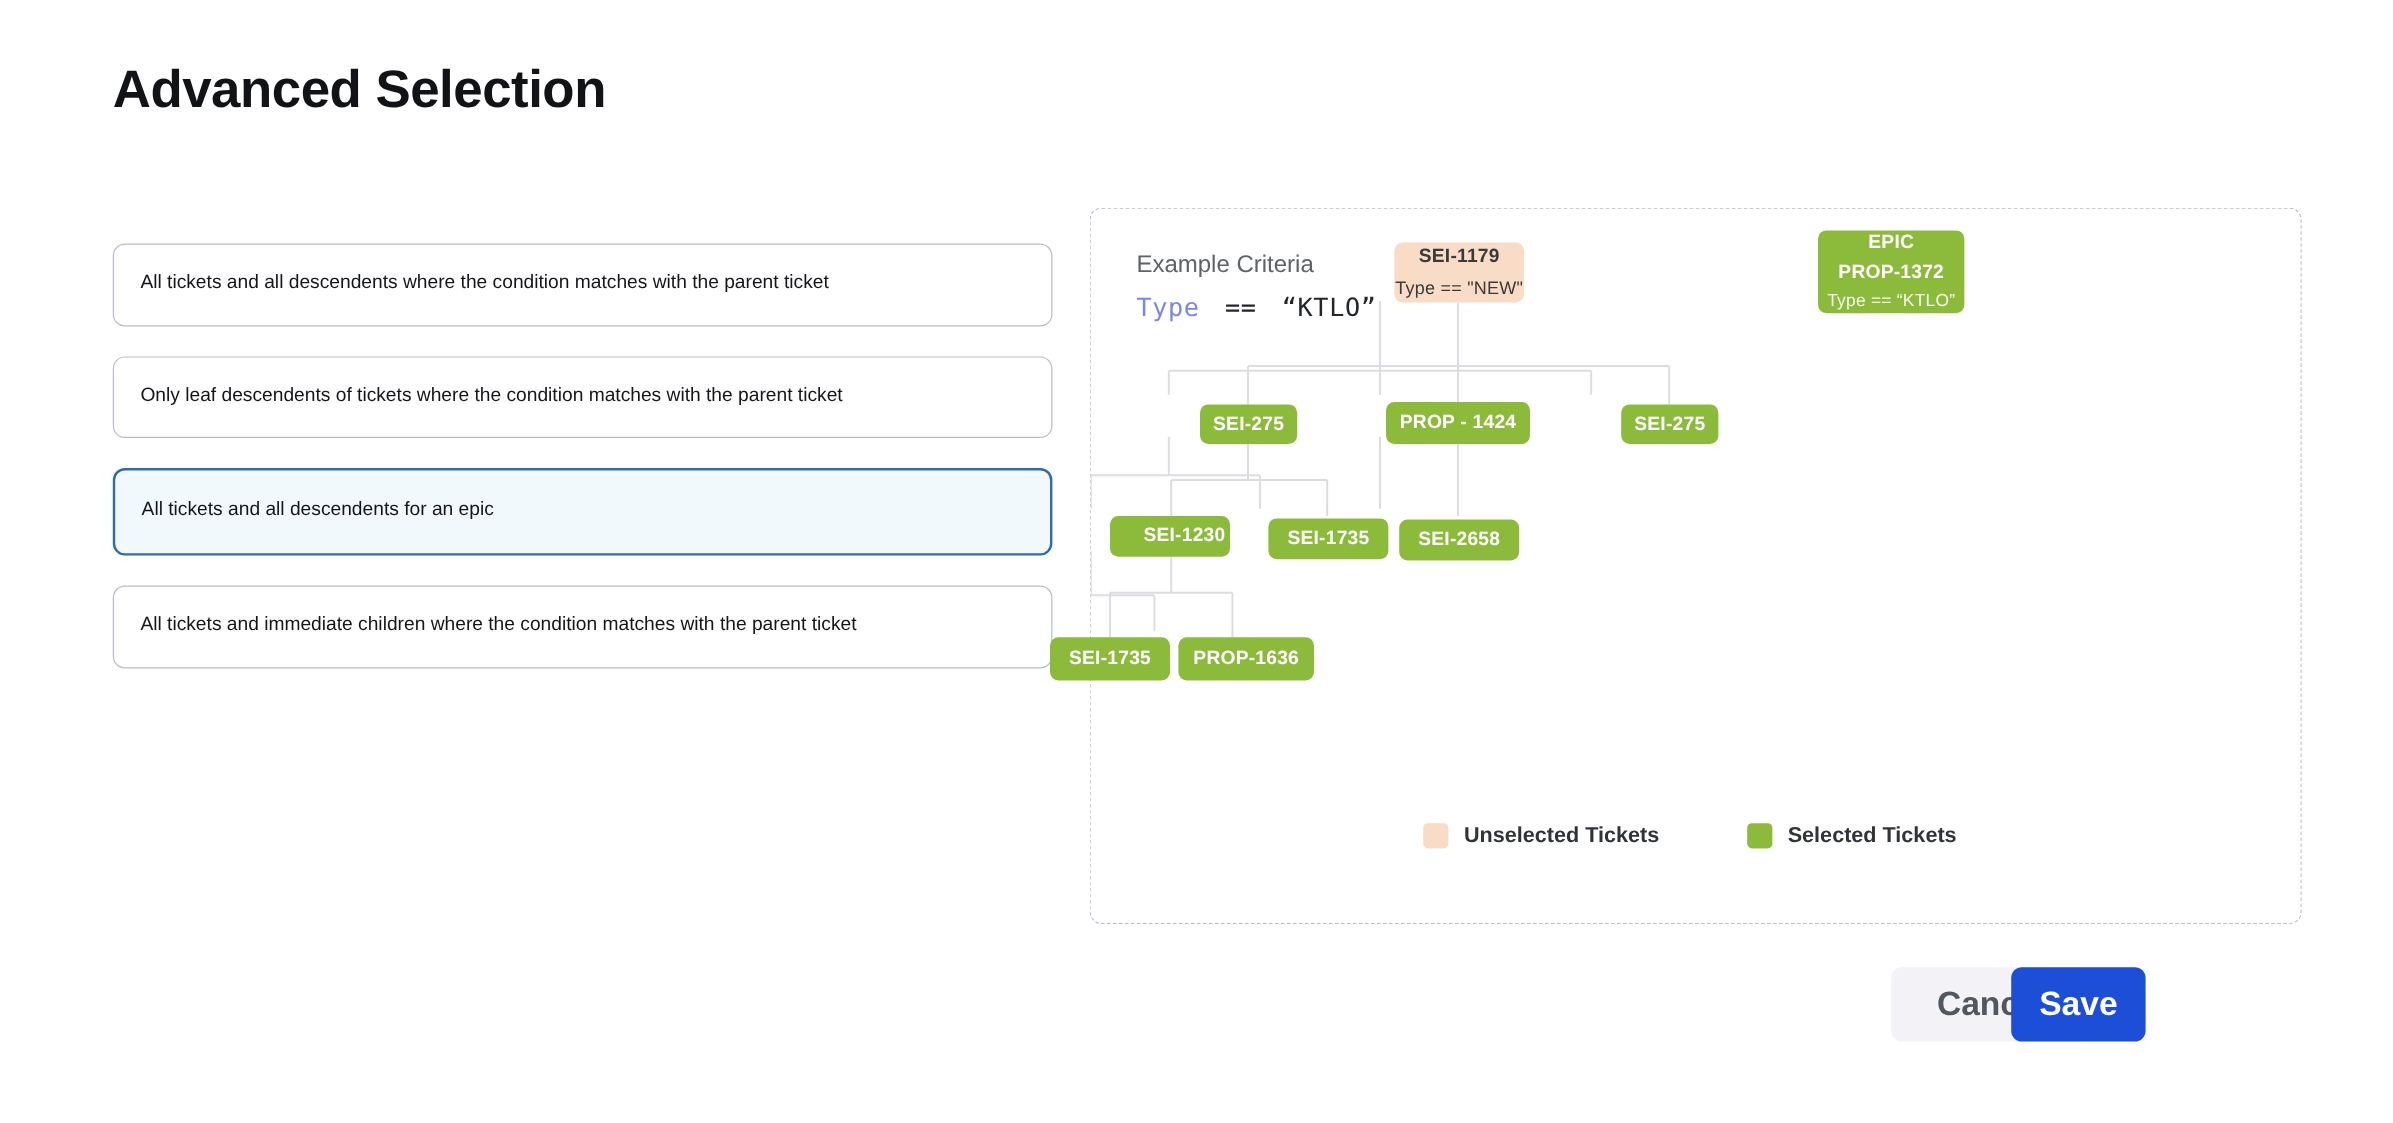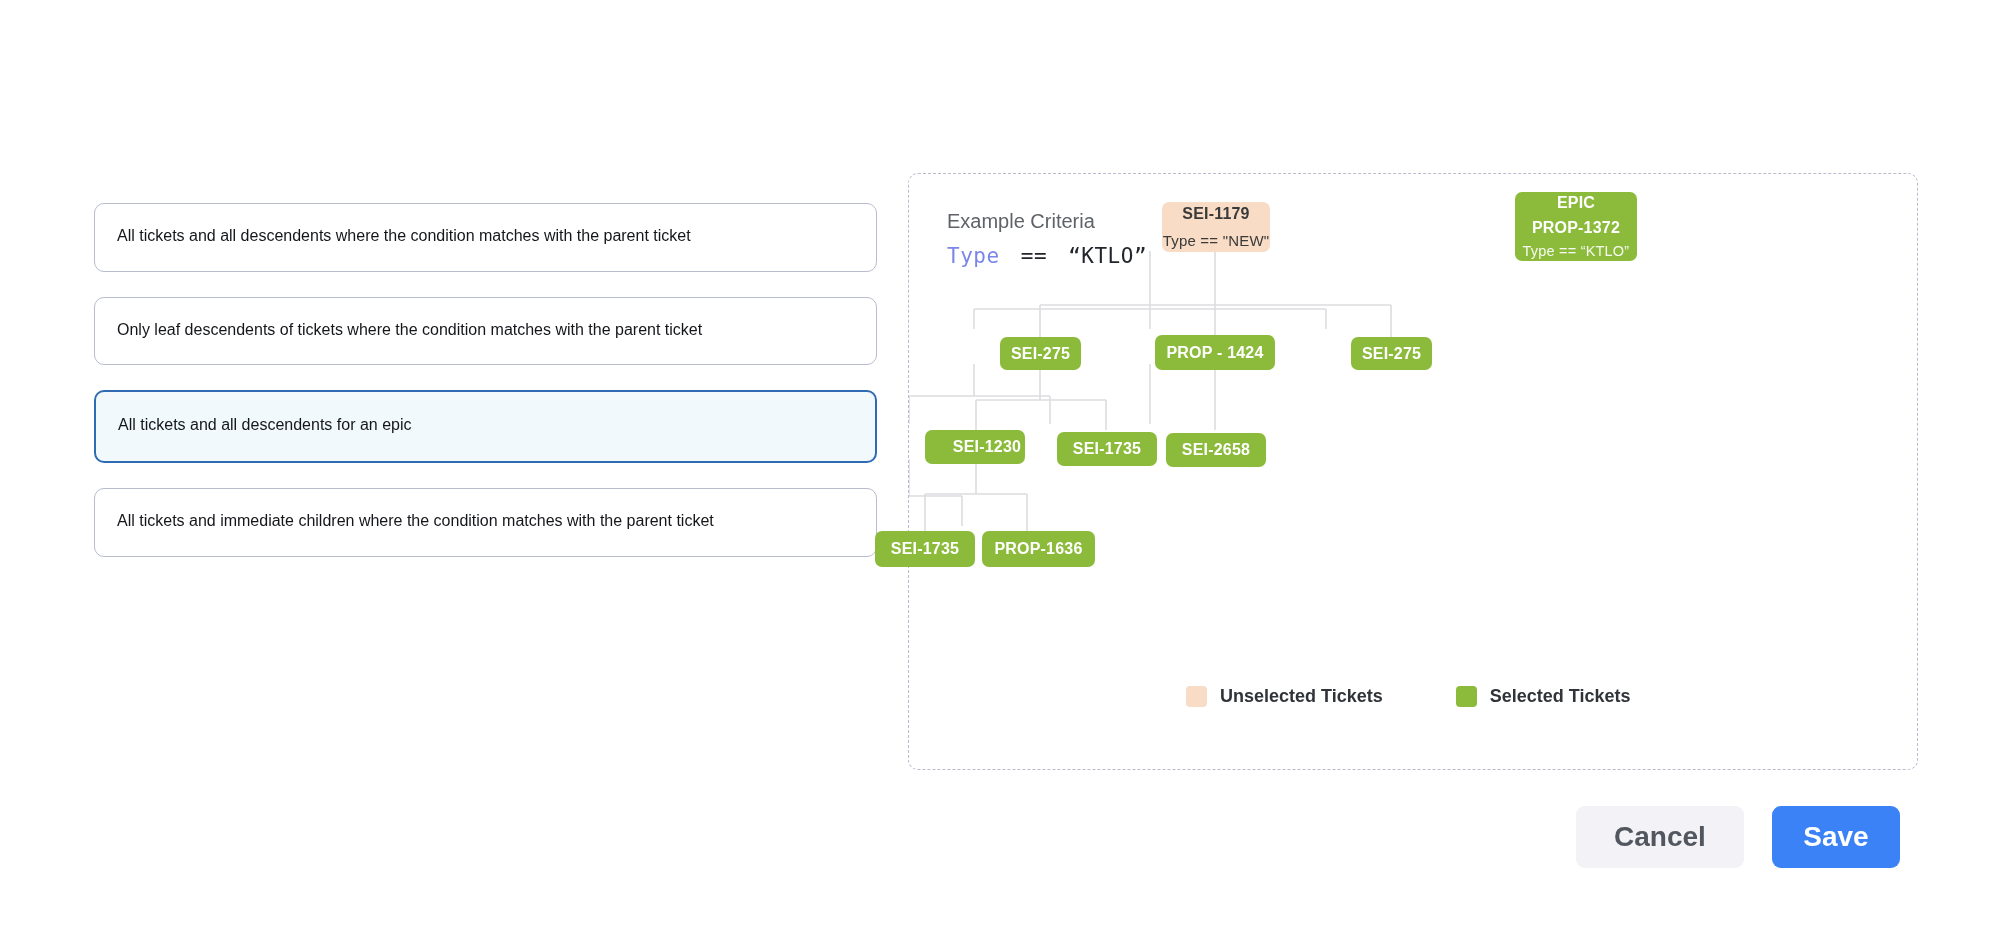--- a/index.html
+++ b/index.html
@@ -91,29 +91,30 @@
   .btn {
     position: absolute; border: none; border-radius: 9px;
     font-family: "Liberation Sans", sans-serif;
     font-size: 28px; font-weight: 700; cursor: pointer;
   }
   .btn-cancel {
     left: 1576px; top: 0; width: 168px; height: 62px;
     background: #f2f2f7; color: #52565f;
   }
   .btn-save {
-    left: 1772px; top: 0; width: 128px; height: 62px;
-    background: #3b82f6; color: #ffffff;
+    left: 1676px; top: 0; width: 112px; height: 62px;
+    background: #1d4ed8; color: #ffffff;
   }
 </style>
 </head>
 <body>
 
 <div class="page">
 
+  <div class="page-title">Advanced Selection</div>
 
   <div class="options">
 
     <div class="option-card">
       <div class="option-text">All tickets and all descendents where the condition matches with the parent ticket</div>
     </div>
 
     <div class="option-card">
       <div class="option-text">Only leaf descendents of tickets where the condition matches with the parent ticket</div>
     </div>

